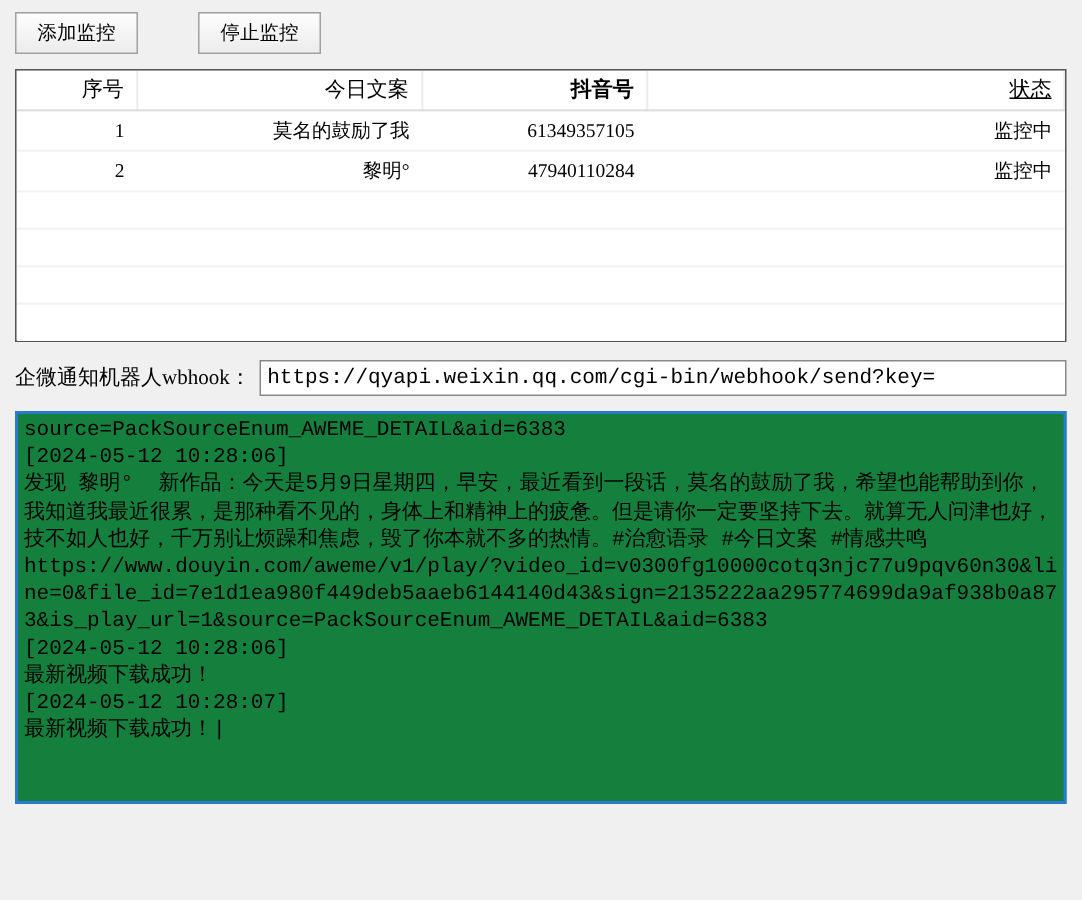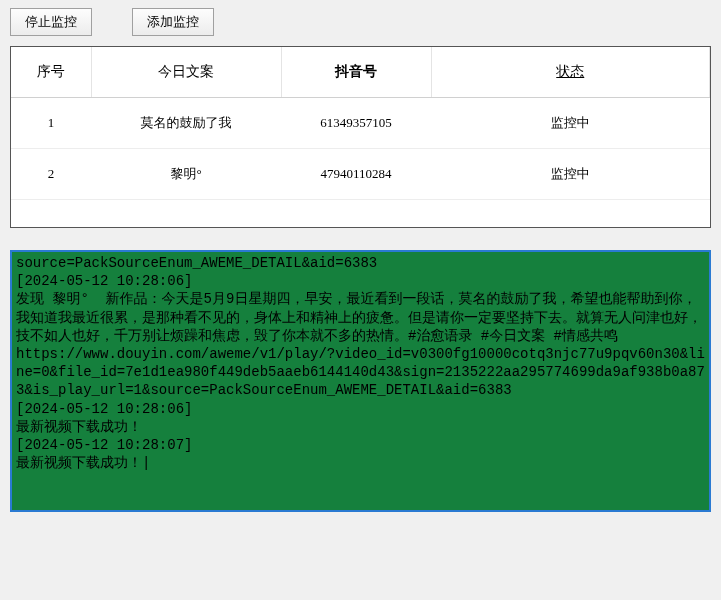--- a/index.html
+++ b/index.html
@@ -30,22 +30,22 @@
       height: 182px;
       overflow: auto;
       margin-bottom: 12px;
     }
     table {
       width: 100%;
       border-collapse: collapse;
       table-layout: fixed;
     }
     th, td {
-      text-align: center;
-      padding: 16px 8px;
+      text-align: right;
+      padding: 4px 8px;
       height: 24px;
       white-space: nowrap;
       overflow: hidden;
     }
     th {
       border-bottom: 1px solid #d0d0d0;
       border-right: 1px solid #e4e4e4;
       font-weight: normal;
       font-size: 14px;
       background: #fff;
@@ -93,22 +93,22 @@
       white-space: pre-wrap;
       word-break: break-all;
       overflow-y: scroll;
     }
     .spacer-row td { border-bottom: 1px solid #ededed; }
   </style>
 </head>
 <body>
 
 <div class="toolbar">
+  <button class="btn">添加监控</button>
   <button class="btn">停止监控</button>
-  <button class="btn">添加监控</button>
 </div>
 
 <div class="table-wrap">
   <table>
     <thead>
       <tr>
         <th class="col-seq">序号</th>
         <th class="col-nick">今日文案</th>
         <th class="col-dy">抖音号</th>
         <th class="col-status">状态</th>
@@ -149,20 +149,22 @@
           <td>&nbsp;</td>
           <td>&nbsp;</td>
           <td>&nbsp;</td>
           <td>&nbsp;</td>
         </tr>
       </tbody>
   </table>
 </div>
 
 <div class="webhook-row">
+  <span class="webhook-label">企微通知机器人wbhook：</span>
+  <input type="text" class="webhook-input" value="https://qyapi.weixin.qq.com/cgi-bin/webhook/send?key=" style="">
 </div>
 
 <div class="log-area-wrap">
   <textarea class="log-area" readonly="" style="">source=PackSourceEnum_AWEME_DETAIL&amp;aid=6383
 [2024-05-12 10:28:06]
 发现 黎明°  新作品：今天是5月9日星期四，早安，最近看到一段话，莫名的鼓励了我，希望也能帮助到你，我知道我最近很累，是那种看不见的，身体上和精神上的疲惫。但是请你一定要坚持下去。就算无人问津也好，技不如人也好，千万别让烦躁和焦虑，毁了你本就不多的热情。#治愈语录 #今日文案 #情感共鸣
 https://www.douyin.com/aweme/v1/play/?video_id=v0300fg10000cotq3njc77u9pqv60n30&amp;line=0&amp;file_id=7e1d1ea980f449deb5aaeb6144140d43&amp;sign=2135222aa295774699da9af938b0a873&amp;is_play_url=1&amp;source=PackSourceEnum_AWEME_DETAIL&amp;aid=6383
 [2024-05-12 10:28:06]
 最新视频下载成功！
 [2024-05-12 10:28:07]

